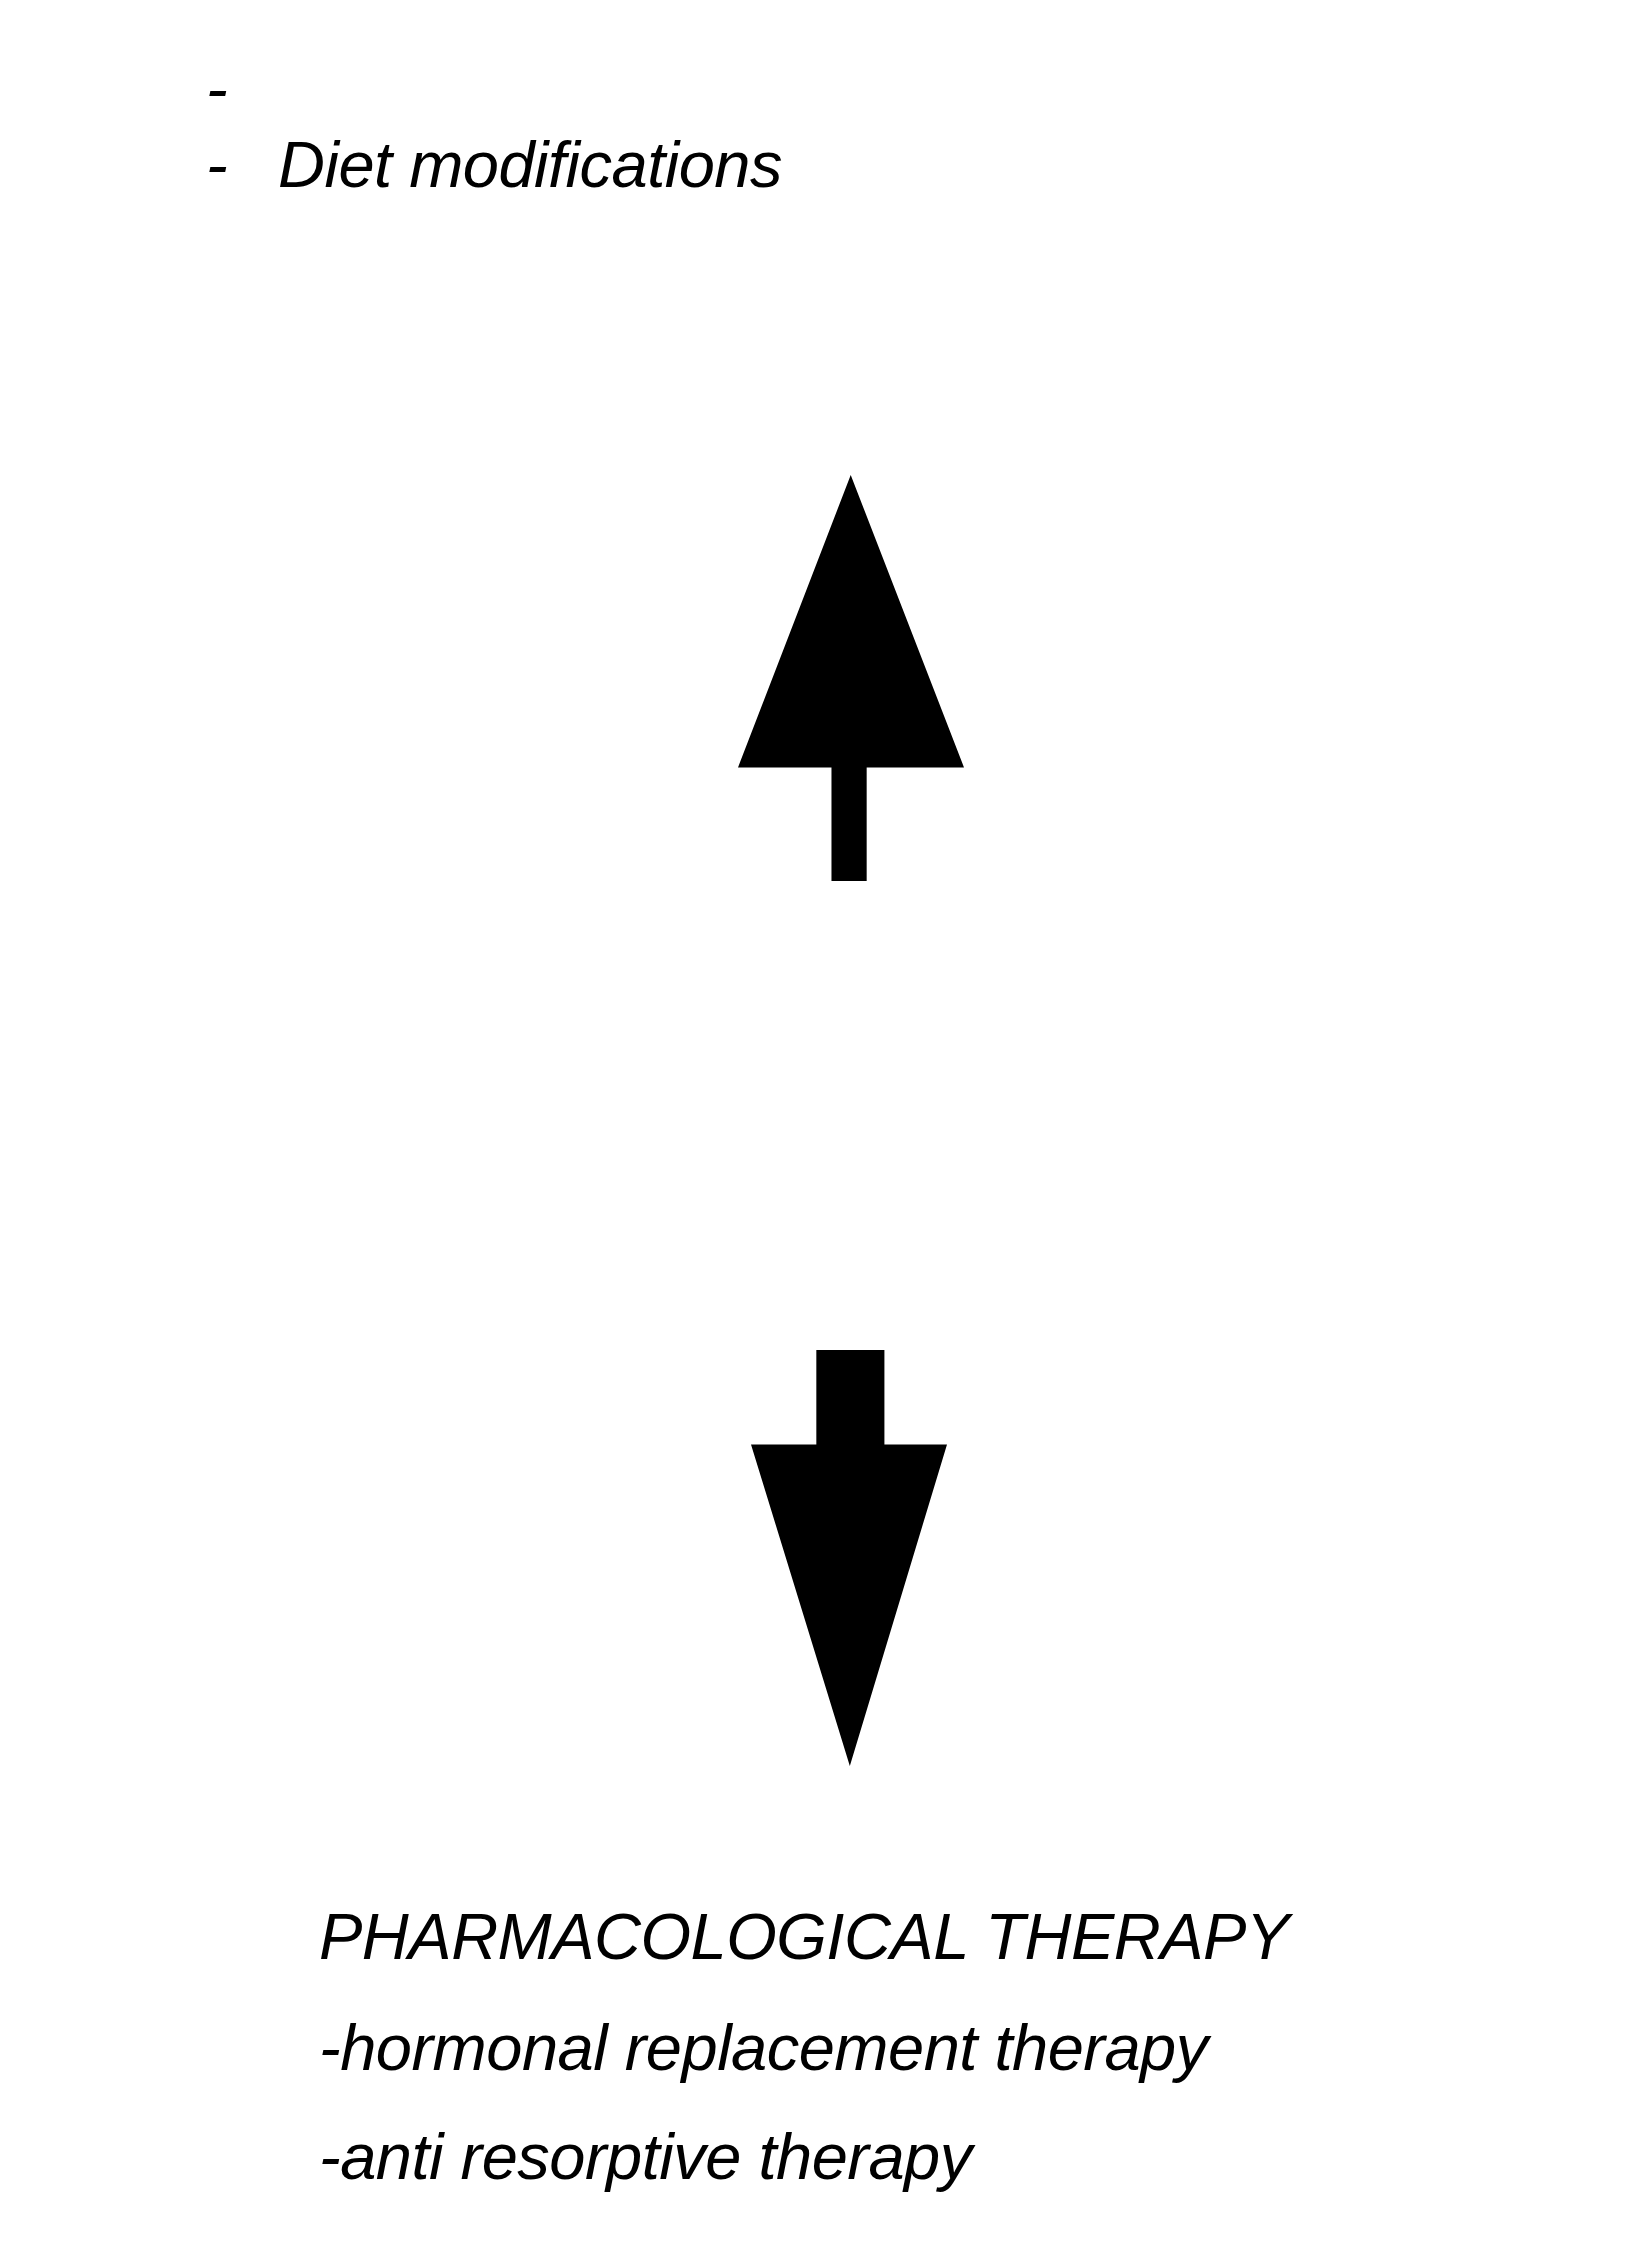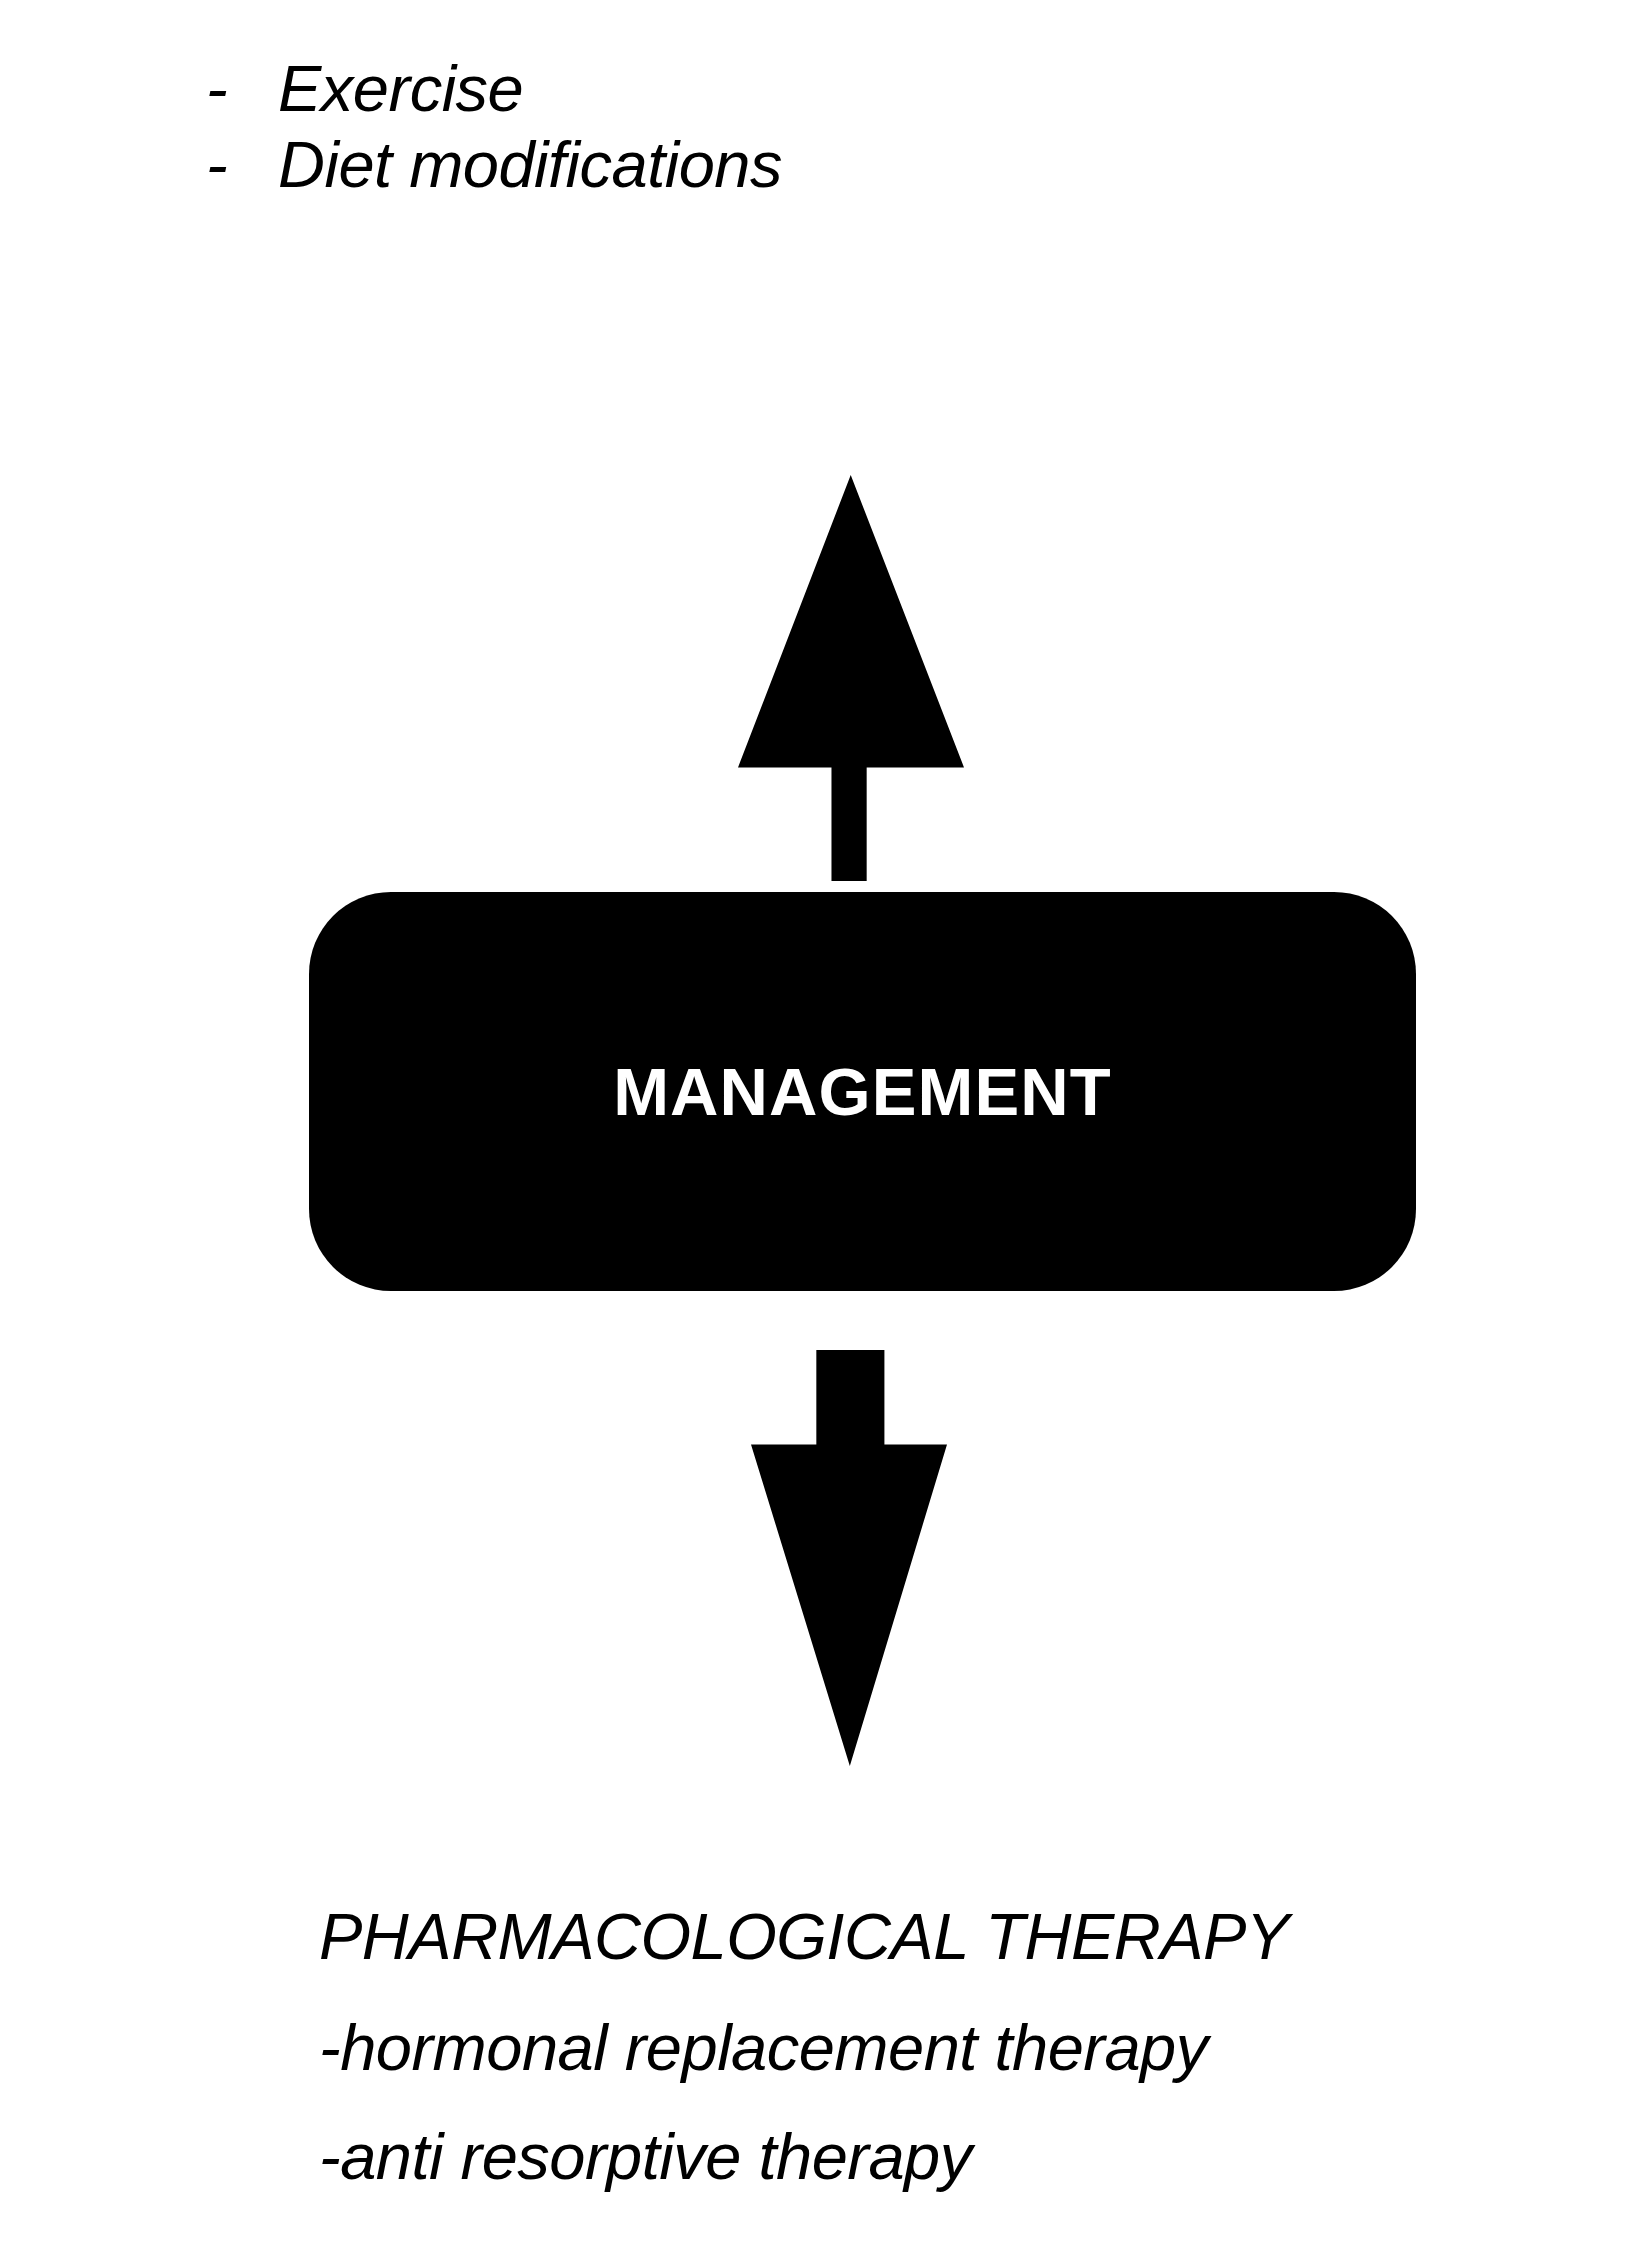--- a/index.html
+++ b/index.html
@@ -57,35 +57,31 @@
   .bottom-block .item{line-height:77px;margin-top:32px;}
 </style>
 </head>
 <body>
 
 <div class="canvas">
 
   <section class="top-block">
     <div class="bullet">
       <span class="dash">-</span>
-      <span>Exercise</span>
     </div>
     <div class="bullet">
       <span class="dash">-</span>
       <span>Diet modifications</span>
     </div>
   </section>
 
   <svg id="up-arrow" class="arrow" viewBox="0 0 411 740" preserveAspectRatio="none" aria-hidden="true">
     <path d="M205 0 L411 533 L234 533 L234 740 L170 740 L170 533 L0 533 Z"></path>
   </svg>
 
-  <div class="mgmt-box">
-    <span class="label">MANAGEMENT</span>
-  </div>
 
   <svg id="down-arrow" class="arrow" viewBox="0 0 357 758" preserveAspectRatio="none" aria-hidden="true">
     <path d="M119 0 L243 0 L243 172 L357 172 L180 758 L0 172 L119 172 Z"></path>
   </svg>
 
   <section class="bottom-block">
     <div class="title">PHARMACOLOGICAL THERAPY</div>
     <div class="item">-hormonal replacement therapy</div>
     <div class="item">-anti resorptive therapy</div>
   </section>

